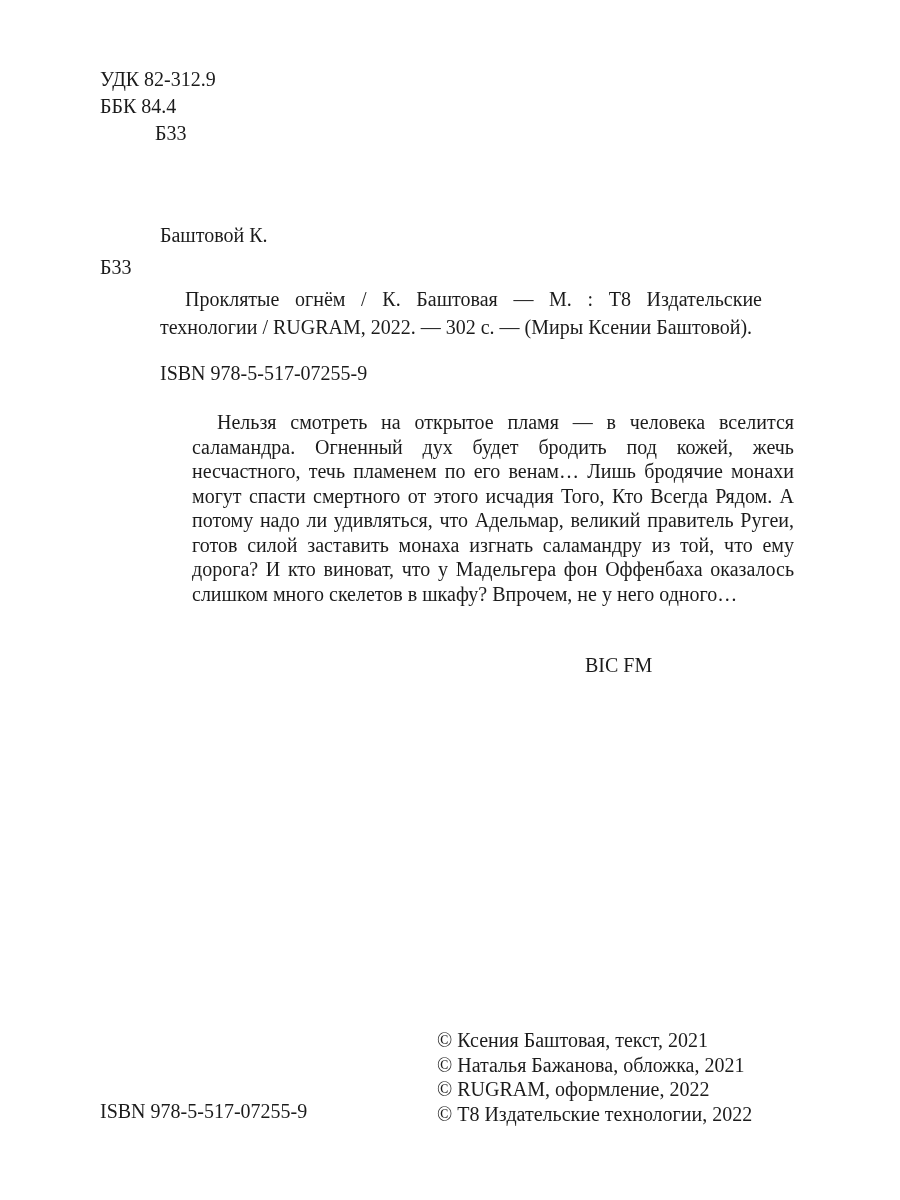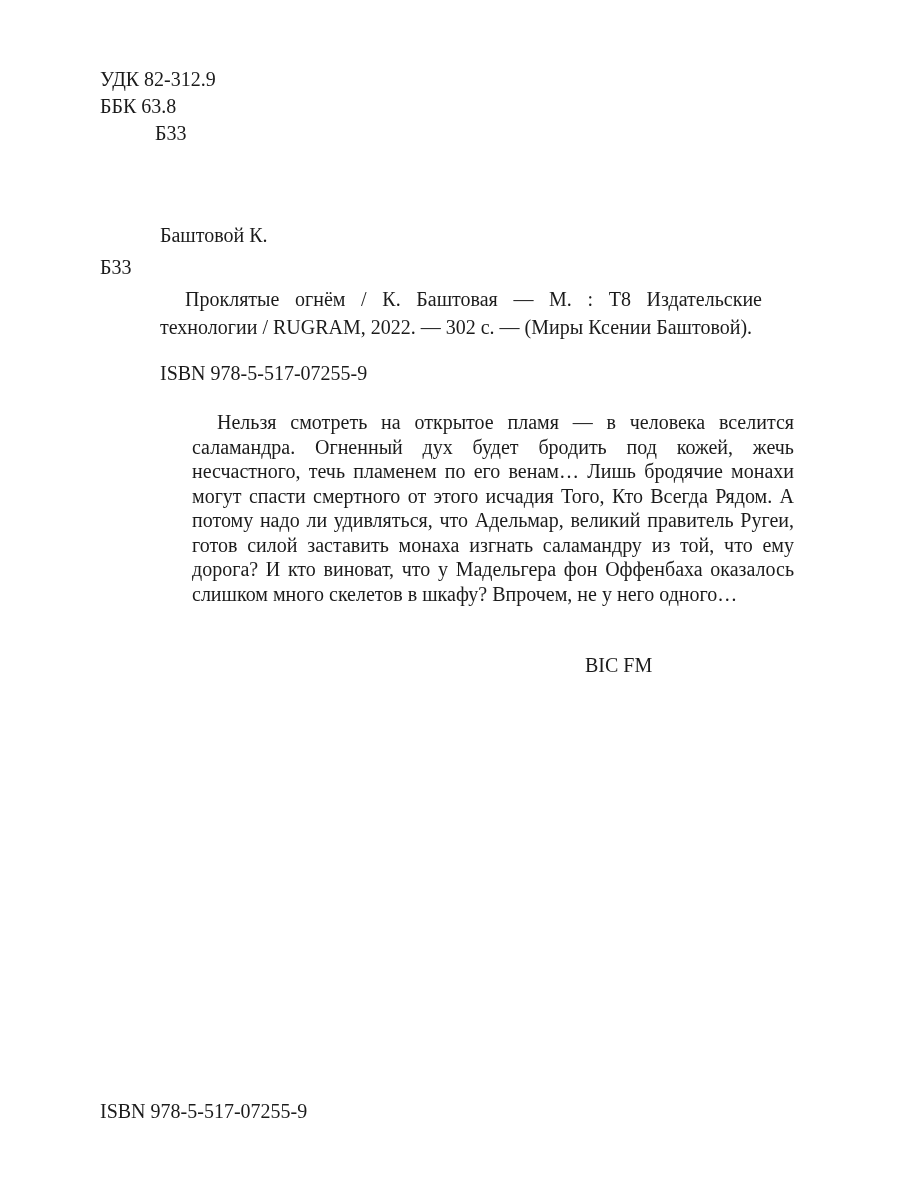--- a/index.html
+++ b/index.html
@@ -85,35 +85,41 @@
     top: 1100px;
   }
 </style>
 </head>
 <body>
 
 <div class="page">
 
   <div class="classification">
     <div>УДК 82-312.9</div>
-    <div>ББК 63.8</div>
+    <div>ББК 84.4</div>
     <div class="code">Б33</div>
   </div>
 
   <div class="author-line">Баштовой К.</div>
 
   <div class="record-block">
     <span class="hang-code">Б33</span>
     <p class="record-text">Проклятые огнём / К. Баштовая — М. : Т8 Издательские технологии / RUGRAM, 2022. — 302 с. — (Миры Ксении Баштовой).</p>
   </div>
 
   <div class="isbn-line">ISBN 978-5-517-07255-9</div>
 
   <p class="annotation">Нельзя смотреть на открытое пламя — в человека вселится саламандра. Огненный дух будет бродить под кожей, жечь несчастного, течь пламенем по его венам… Лишь бродячие монахи могут спасти смертного от этого исчадия Того, Кто Всегда Рядом. А потому надо ли удивляться, что Адельмар, великий правитель Ругеи, готов силой заставить монаха изгнать саламандру из той, что ему дорога? И кто виноват, что у Мадельгера фон Оффенбаха оказалось слишком много скелетов в шкафу? Впрочем, не у него одного…</p>
 
   <div class="codes-block">
     <div>BIC FM</div>
   </div>
 
+  <div class="copyright-block">
+    <div>© Ксения Баштовая, текст, 2021</div>
+    <div>© Наталья Бажанова, обложка, 2021</div>
+    <div>© RUGRAM, оформление, 2022</div>
+    <div>© Т8 Издательские технологии, 2022</div>
+  </div>
 
   <div class="footer-isbn">ISBN 978-5-517-07255-9</div>
 
 </div>
 
 </body></html>

